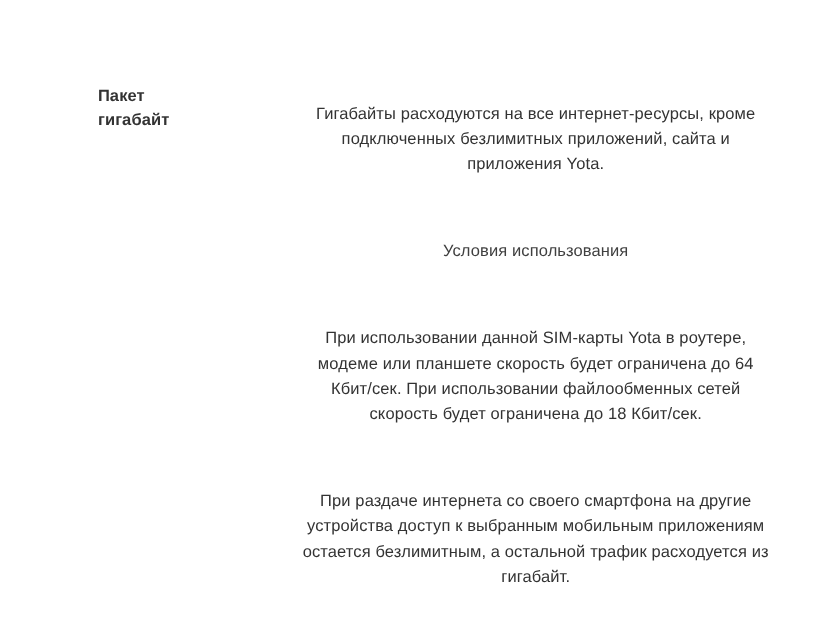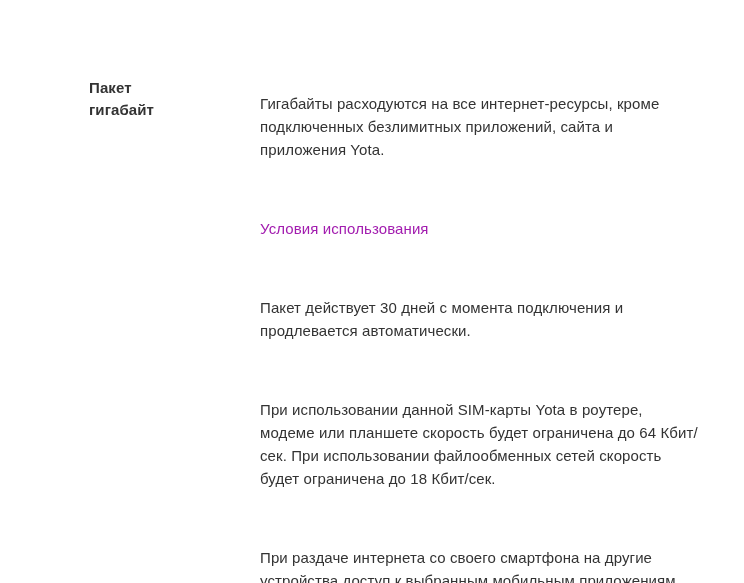--- a/index.html
+++ b/index.html
@@ -30,39 +30,39 @@
     letter-spacing: 0.1px;
   }
   .content-col {
     flex: 1 1 auto;
     max-width: 505px;
   }
   .content-col p {
     font-size: 15px;
     line-height: 23px;
     color: #333333;
-    margin: 0 0 24px 0;
+    margin: 0 0 24px 13px;
     letter-spacing: 0.1px;
+    text-align: center;
   }
   .content-col p.muted {
-    color: #a21caf;
+    color: #404040;
   }
 </style>
 </head>
 <body>
 
 <div class="page">
   <div class="row">
 
     <div class="label-col">
       <div class="row-label">Пакет гигабайт</div>
     </div>
 
     <div class="content-col">
       <p>Гигабайты расходуются на все интернет-ресурсы, кроме подключенных безлимитных приложений, сайта и приложения Yota.</p>
       <p class="muted">Условия использования</p>
-      <p>Пакет действует 30 дней с момента подключения и продлевается автоматически.</p>
       <p>При использовании данной SIM-карты Yota в роутере, модеме или планшете скорость будет ограничена до 64 Кбит/сек. При использовании файлообменных сетей скорость будет ограничена до 18 Кбит/сек.</p>
       <p>При раздаче интернета со своего смартфона на другие устройства доступ к выбранным мобильным приложениям остается безлимитным, а остальной трафик расходуется из гигабайт.</p>
     </div>
 
   </div>
 </div>
 
 </body></html>

